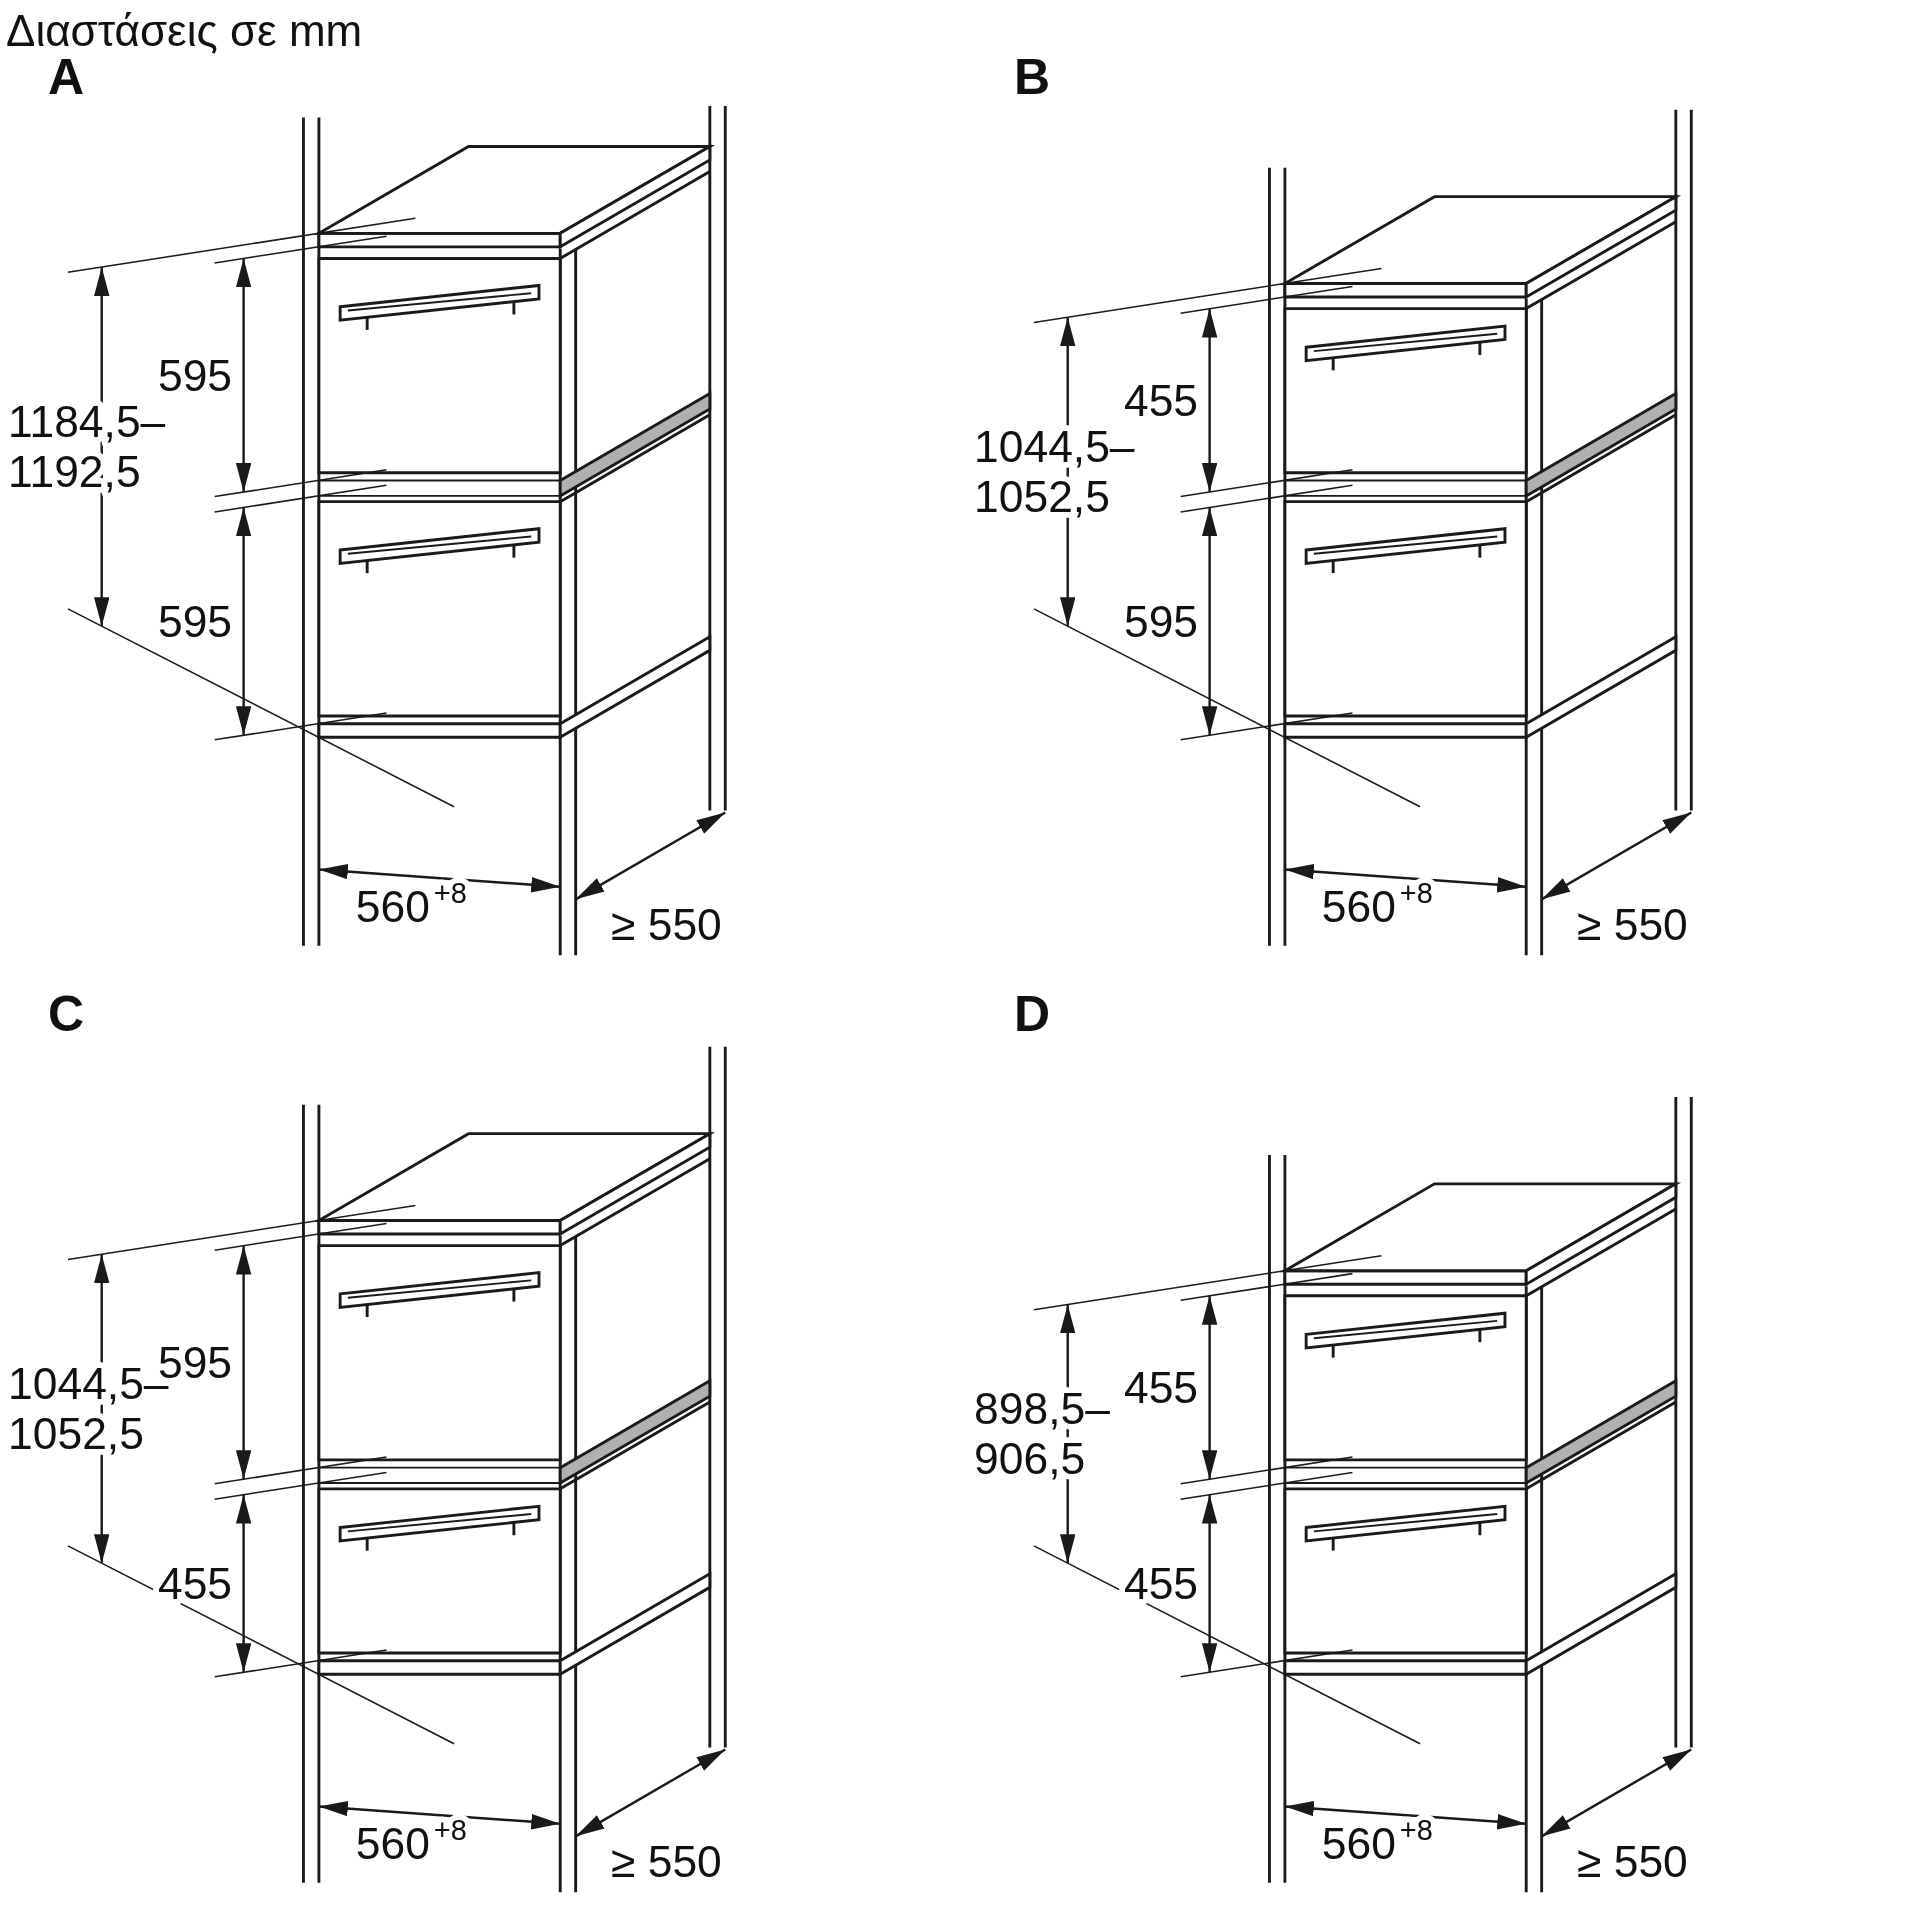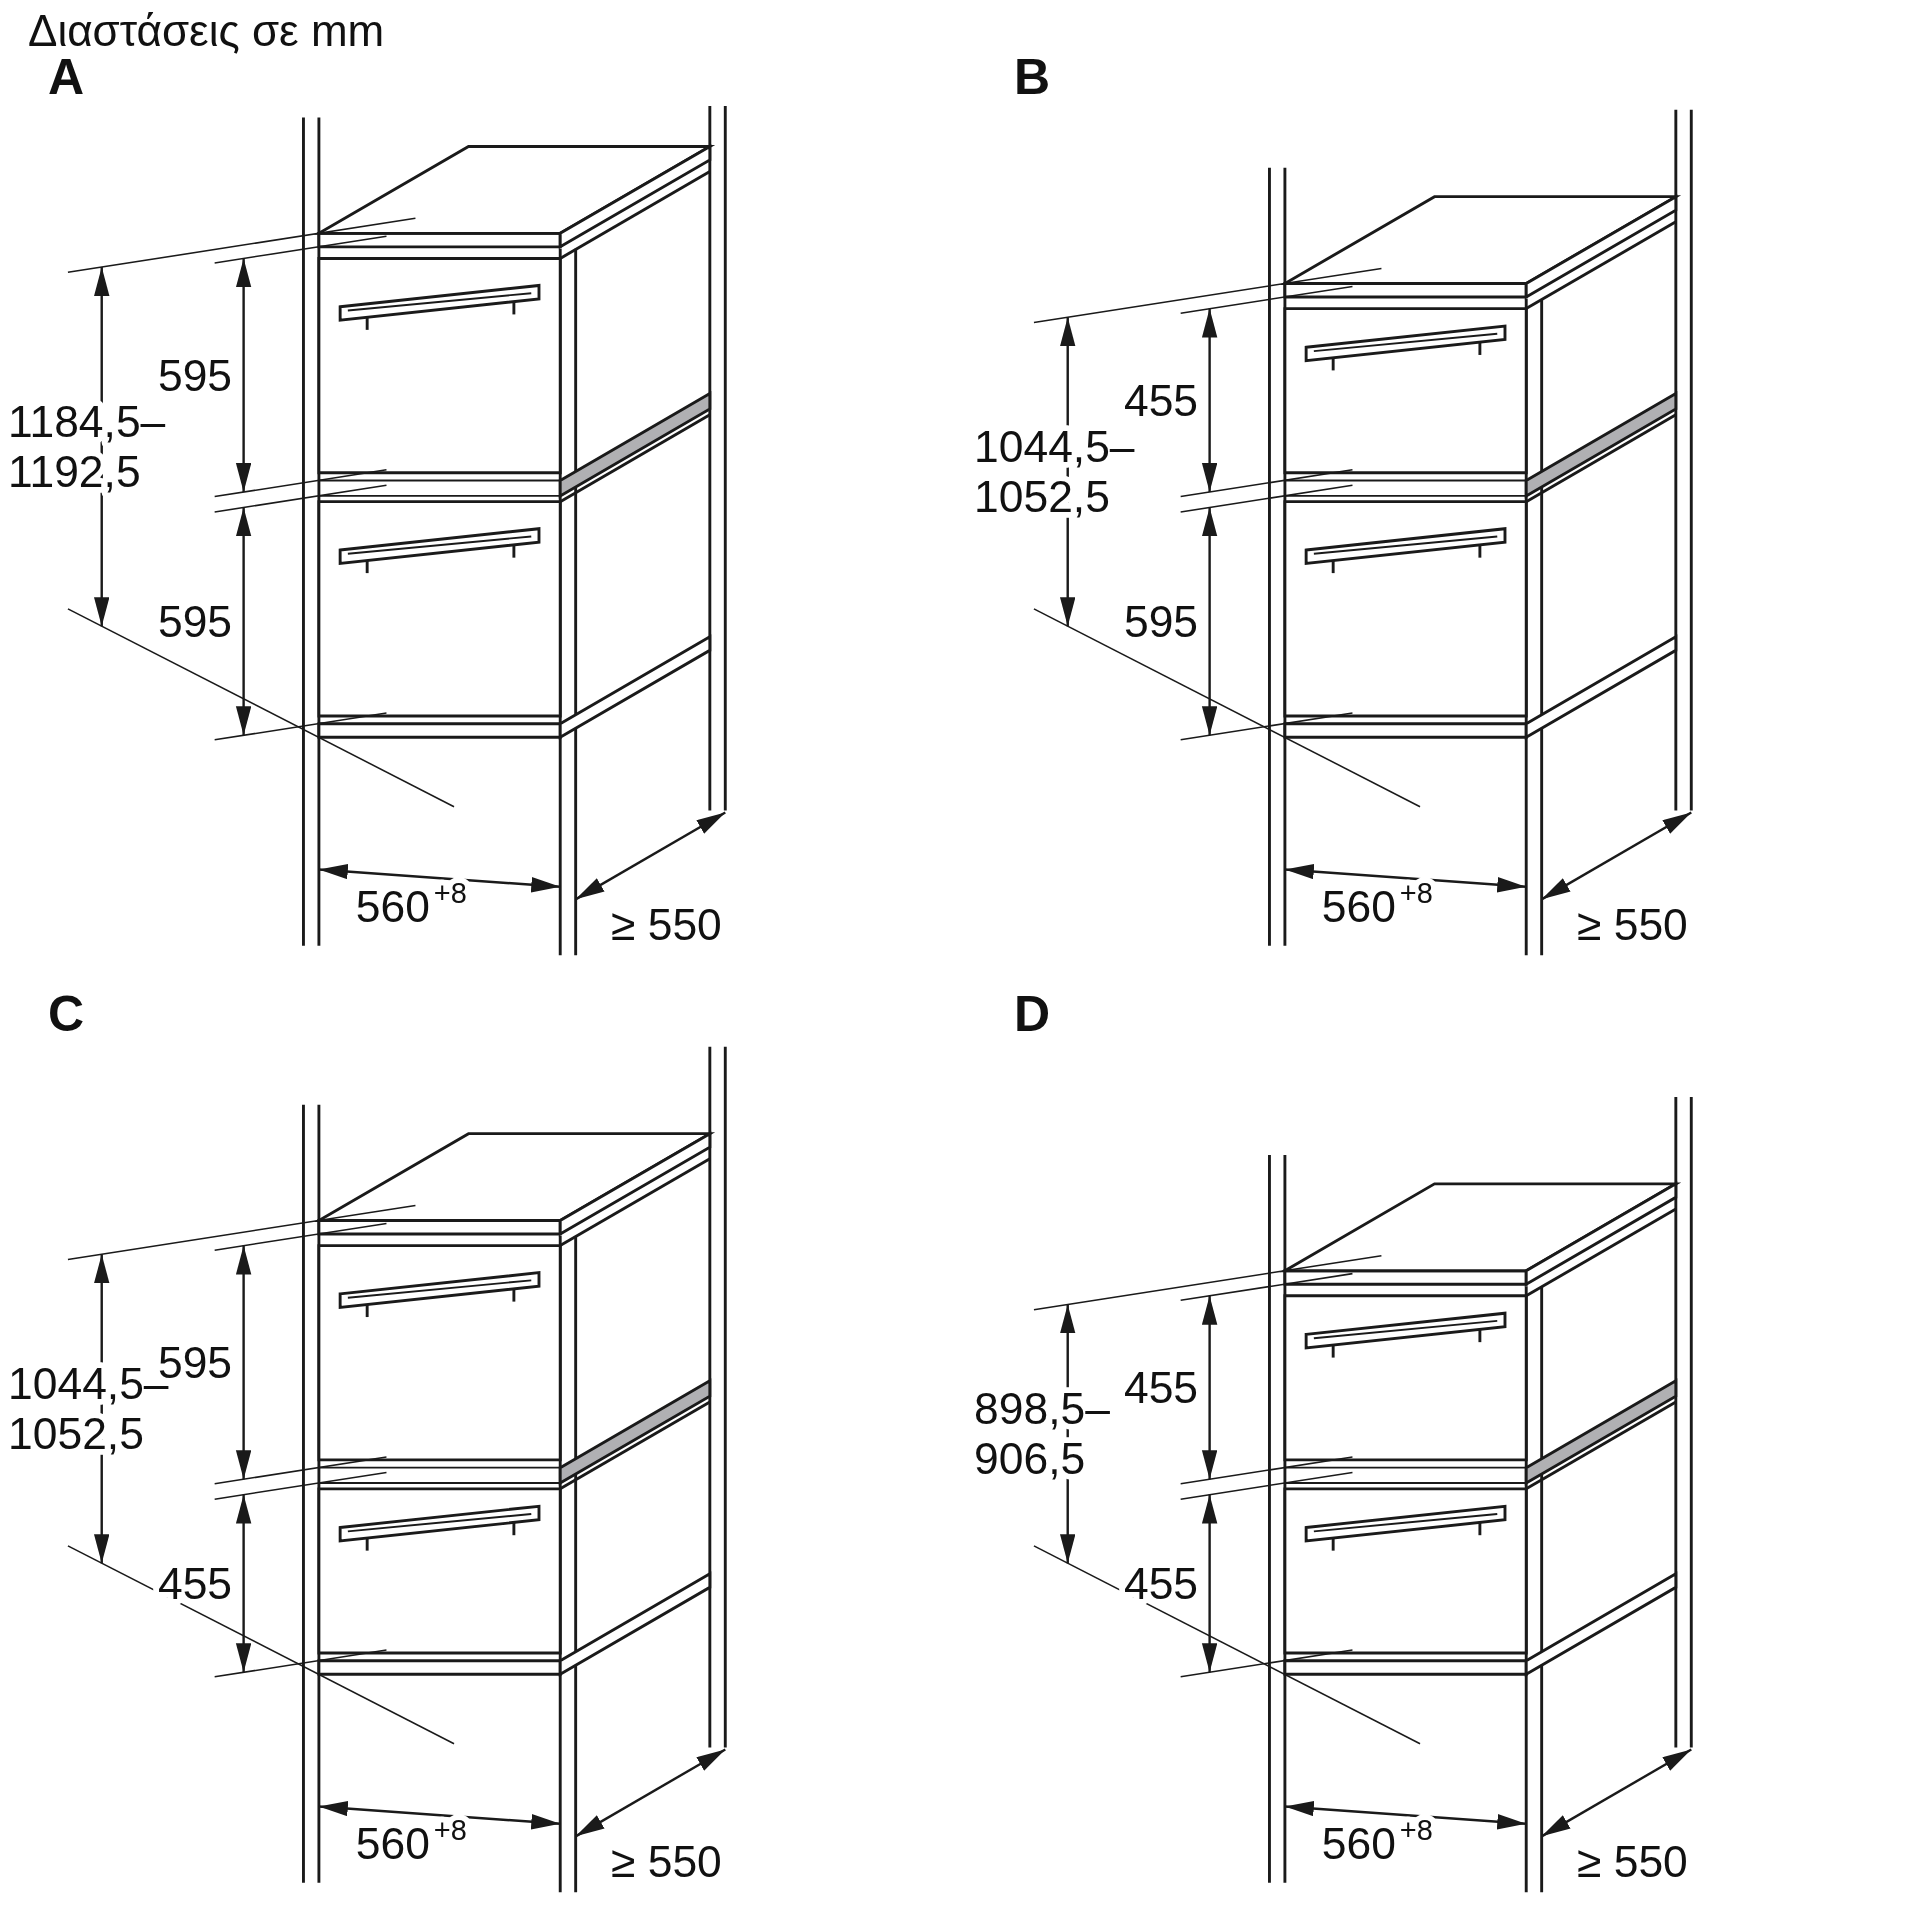--- a/index.html
+++ b/index.html
@@ -1,20 +1,20 @@
 <!DOCTYPE html>
 <html><head>
 <meta charset="utf-8">
 <style>
   html,body{margin:0;padding:0;}
   body{
     width:1931px;height:1931px;background:#ffffff;position:relative;
     font-family:"Liberation Sans",sans-serif;color:#111;
   }
-  .page-title{position:absolute;left:28px;top:5.8px;font-size:44px;}
+  .page-title{position:absolute;left:6px;top:5.8px;font-size:44px;}
   .panel{position:absolute;width:966px;height:927px;}
   .panel-letter{position:absolute;left:48px;top:0;font-size:50px;font-weight:bold;z-index:2;}
   svg.diagram{position:absolute;left:0;top:0;}
   svg text{
     font-family:"Liberation Sans",sans-serif;font-size:46px;fill:#111;
     paint-order:stroke;stroke:#ffffff;stroke-width:12px;stroke-linejoin:round;
   }
   svg text.sup{font-size:30px;}
 </style>
 </head>

